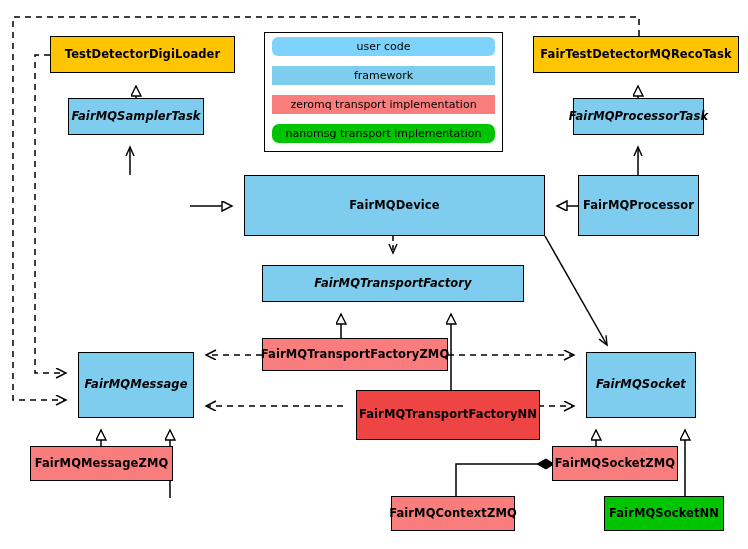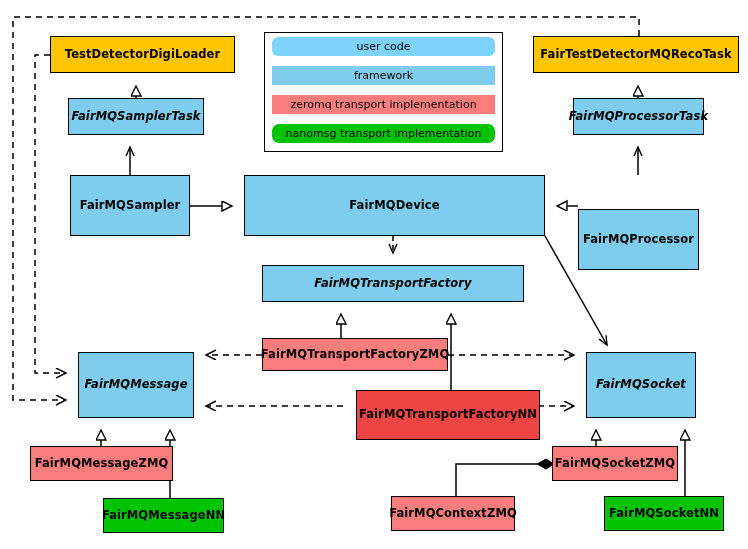--- a/index.html
+++ b/index.html
@@ -109,43 +109,41 @@
 
   <div class="legend-item" style="left:272px;top:37px;width:223px;height:19px;background:#7dd3fc;border-radius:6px;">user code</div>
   <div class="legend-item" style="left:272px;top:66px;width:223px;height:19px;background:#7FCDEE;">framework</div>
   <div class="legend-item" style="left:272px;top:95px;width:223px;height:19px;background:#FA7D7D;">zeromq transport implementation</div>
   <div class="legend-item" style="left:272px;top:124px;width:223px;height:19px;background:#00C400;border-radius:7px;">nanomsg transport implementation</div>
 
   <div class="node" style="left:50px;top:36px;width:185px;height:37px;background:#FFC502;">TestDetectorDigiLoader</div>
 
   <div class="node italic" style="left:68px;top:98px;width:136px;height:37px;background:#7FCDEE;">FairMQSamplerTask</div>
 
-  <div class="node" style="left:70px;top:175px;width:120px;height:61px;background:#7FCDEE;">FairMQSampler</div>
 
   <div class="node" style="left:244px;top:175px;width:301px;height:61px;background:#7FCDEE;">FairMQDevice</div>
 
   <div class="node" style="left:533px;top:36px;width:206px;height:37px;background:#FFC502;">FairTestDetectorMQRecoTask</div>
 
   <div class="node italic" style="left:573px;top:98px;width:131px;height:37px;background:#7FCDEE;">FairMQProcessorTask</div>
 
-  <div class="node" style="left:578px;top:175px;width:121px;height:61px;background:#7FCDEE;margin-top:34px;">FairMQProcessor</div>
+  <div class="node" style="left:578px;top:175px;width:121px;height:61px;background:#7FCDEE;">FairMQProcessor</div>
 
   <div class="node italic" style="left:262px;top:265px;width:262px;height:37px;background:#7FCDEE;">FairMQTransportFactory</div>
 
   <div class="node" style="left:262px;top:338px;width:186px;height:33px;background:#FA7D7D;">FairMQTransportFactoryZMQ</div>
 
   <div class="node" style="left:356px;top:390px;width:184px;height:50px;background:#ef4444;">FairMQTransportFactoryNN</div>
 
   <div class="node italic" style="left:586px;top:352px;width:110px;height:66px;background:#7FCDEE;">FairMQSocket</div>
 
   <div class="node italic" style="left:78px;top:352px;width:116px;height:66px;background:#7FCDEE;">FairMQMessage</div>
 
   <div class="node" style="left:30px;top:446px;width:143px;height:35px;background:#FA7D7D;">FairMQMessageZMQ</div>
 
-  <div class="node" style="left:103px;top:498px;width:121px;height:35px;background:#00C400;">FairMQMessageNN</div>
 
   <div class="node" style="left:552px;top:446px;width:126px;height:35px;background:#FA7D7D;">FairMQSocketZMQ</div>
 
   <div class="node" style="left:604px;top:496px;width:120px;height:35px;background:#00C400;">FairMQSocketNN</div>
 
   <div class="node" style="left:391px;top:496px;width:124px;height:35px;background:#FA7D7D;">FairMQContextZMQ</div>
 
 </div>
 
 </body></html>

